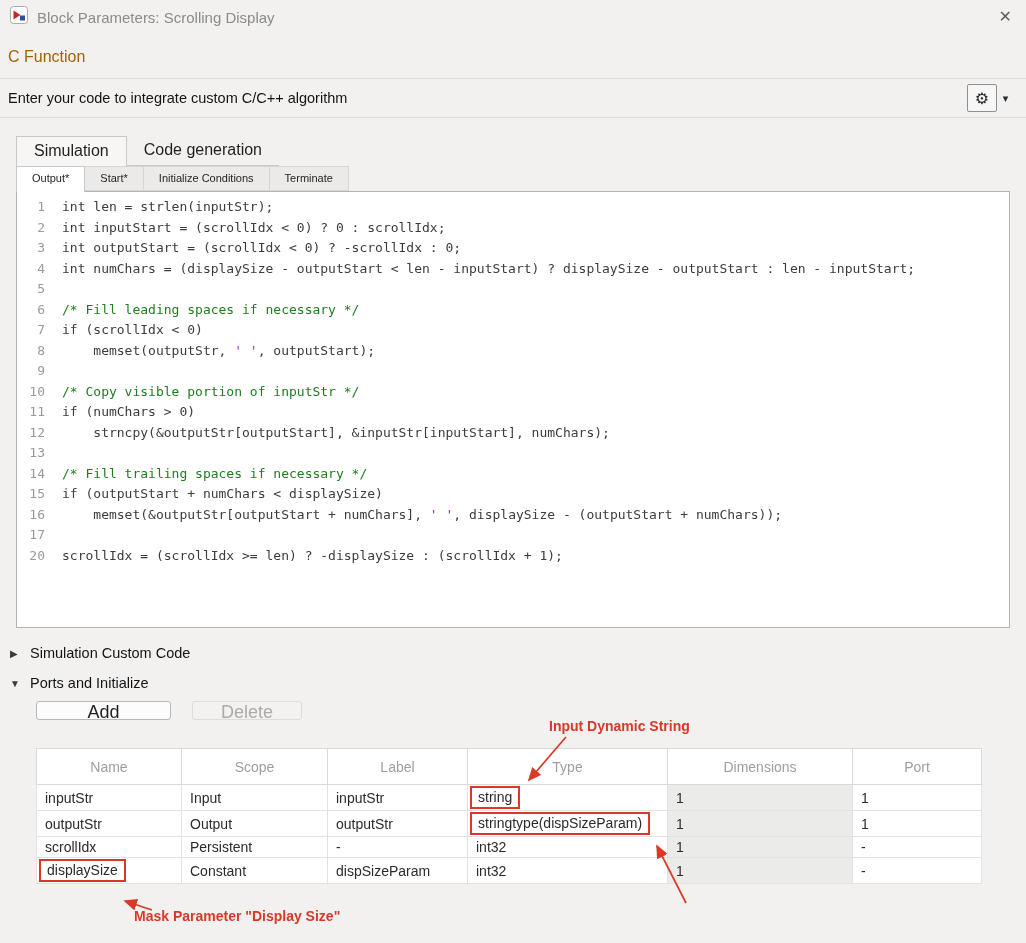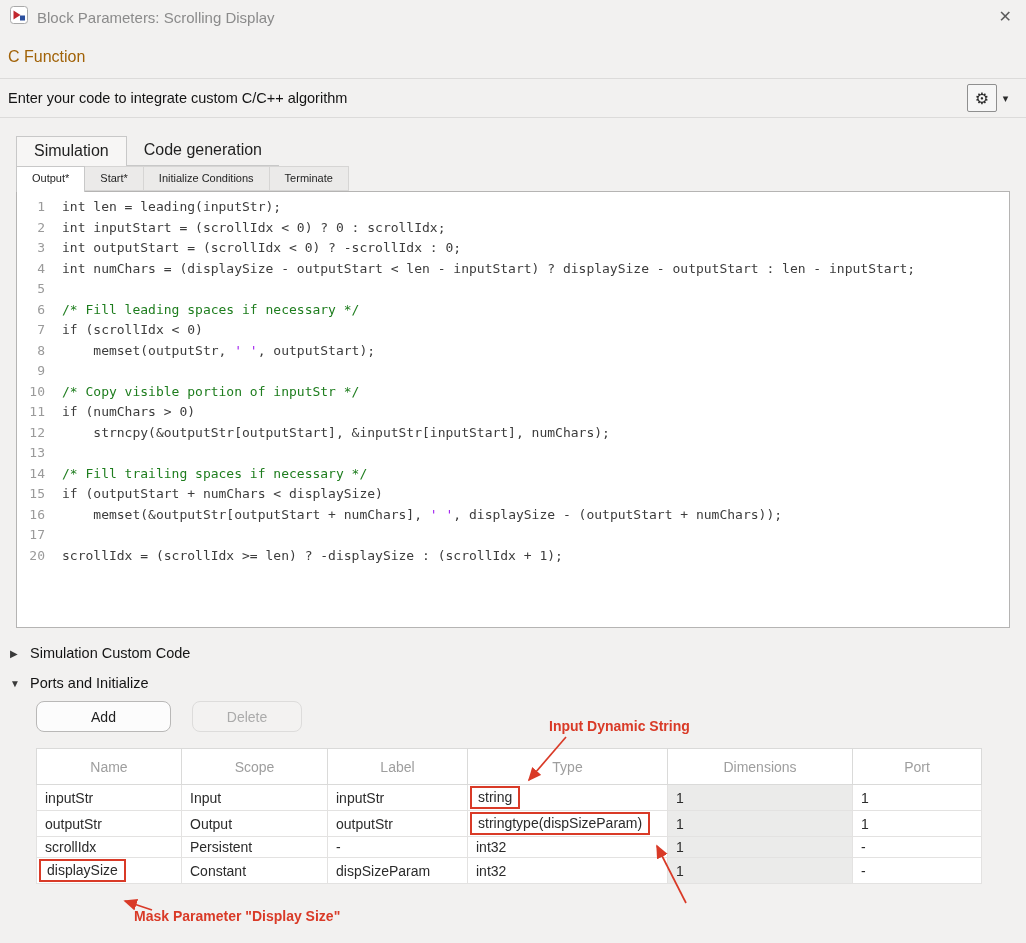--- a/index.html
+++ b/index.html
@@ -44,21 +44,21 @@
   .tok-string{color:#a020f0;}
 
   
   .secrow{display:flex;align-items:center;gap:9px;padding-left:10px;font-size:14.5px;height:26px;cursor:pointer;color:#141414;}
   .secrow.first{margin-top:12px;}
   .secrow.second{margin-top:4px;}
   .tri{font-size:10px;color:#3a3a3a;width:11px;}
 
   
   .bottom{position:relative;height:246px;}
-  .btn{position:absolute;top:5px;height:31px;font-size:14px;border-radius:8px;font-family:"Liberation Sans",sans-serif;}
+  .btn{position:absolute;top:5px;height:19px;font-size:18px;border-radius:3px;font-family:"Liberation Sans",sans-serif;}
   .addbtn{left:36px;width:135px;background:#fcfcfc;border:1px solid #b9b8b7;color:#1f1f1f;cursor:pointer;}
   .delbtn{left:192px;width:110px;background:#f3f2f1;border:1px solid #dddcdb;color:#ababab;}
   .ann{position:absolute;color:var(--red);font-weight:bold;font-size:14px;white-space:nowrap;}
   .ann1{left:549px;top:22px;}
   .ann2{left:134px;top:212px;}
   .ann3{left:678px;top:212px;margin-top:45px;}
 
   .ptable{position:absolute;left:36px;top:52px;width:945px;border-collapse:collapse;table-layout:fixed;
           font-size:14px;background:#fff;border:1px solid #c2c1c0;padding-left:12px;}
   .ptable th{height:36px;font-weight:normal;color:#9e9e9e;border:1px solid #dadad9;text-align:center;}
@@ -127,21 +127,21 @@
         <div class="ln">11</div>
         <div class="ln">12</div>
         <div class="ln">13</div>
         <div class="ln">14</div>
         <div class="ln">15</div>
         <div class="ln">16</div>
         <div class="ln">17</div>
         <div class="ln">20</div>
       </div>
     <div class="codearea">
-        <div class="code-line"><span class="tok-code">int len = leading(inputStr);</span></div>
+        <div class="code-line"><span class="tok-code">int len = strlen(inputStr);</span></div>
         <div class="code-line"><span class="tok-code">int inputStart = (scrollIdx &lt; 0) ? 0 : scrollIdx;</span></div>
         <div class="code-line"><span class="tok-code">int outputStart = (scrollIdx &lt; 0) ? -scrollIdx : 0;</span></div>
         <div class="code-line"><span class="tok-code">int numChars = (displaySize - outputStart &lt; len - inputStart) ? displaySize - outputStart : len - inputStart;</span></div>
         <div class="code-line">&nbsp;</div>
         <div class="code-line"><span class="tok-comment">/* Fill leading spaces if necessary */</span></div>
         <div class="code-line"><span class="tok-code">if (scrollIdx &lt; 0)</span></div>
         <div class="code-line"><span class="tok-code">    memset(outputStr, </span><span class="tok-string">' '</span><span class="tok-code">, outputStart);</span></div>
         <div class="code-line">&nbsp;</div>
         <div class="code-line"><span class="tok-comment">/* Copy visible portion of inputStr */</span></div>
         <div class="code-line"><span class="tok-code">if (numChars &gt; 0)</span></div>

